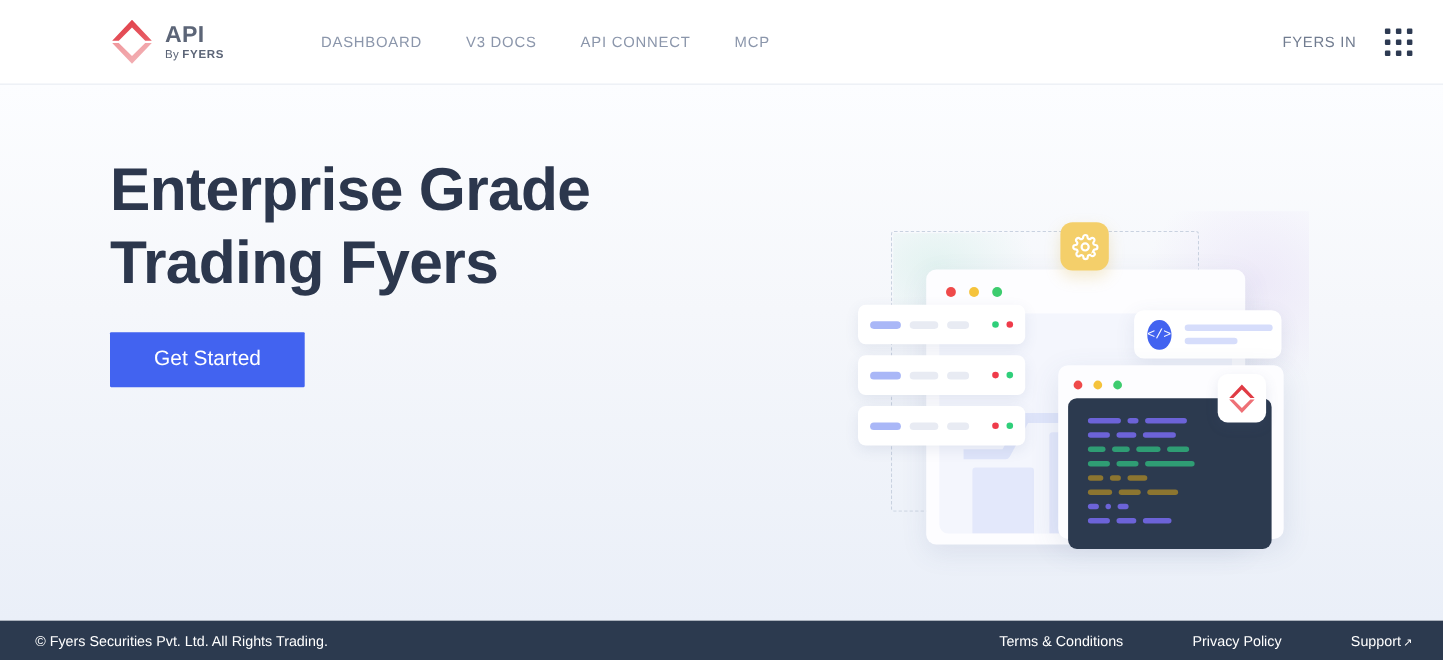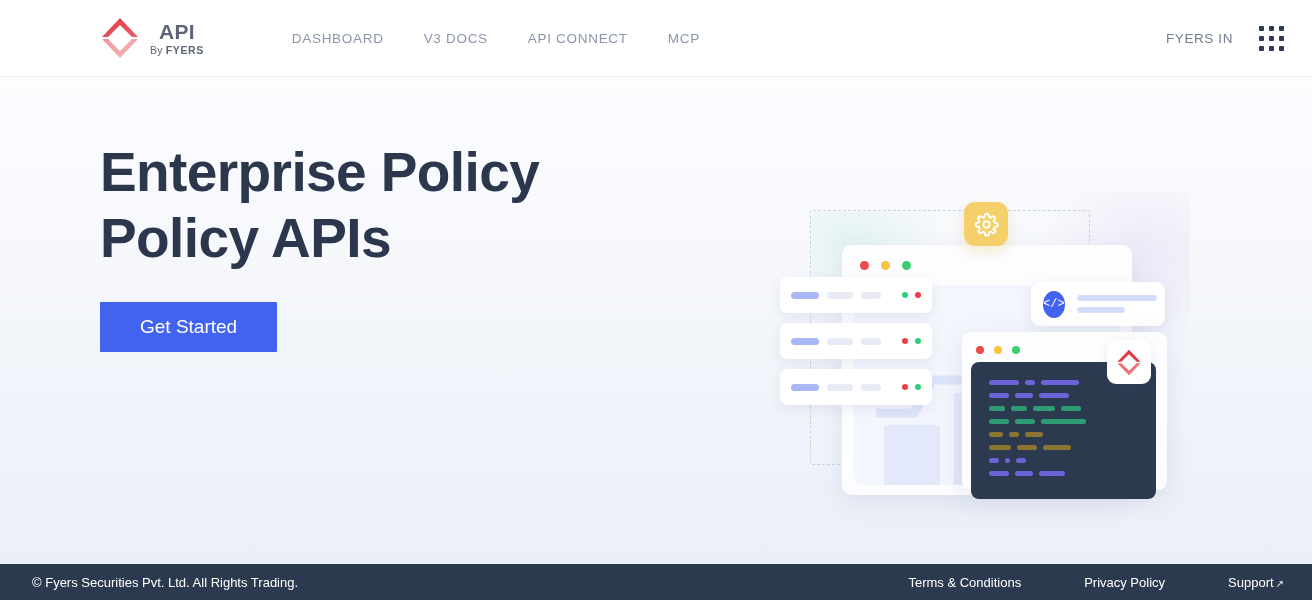--- a/index.html
+++ b/index.html
@@ -15,21 +15,21 @@
   .header {
     height: 77px; flex: 0 0 77px;
     background: #ffffff;
     border-bottom: 1px solid #e7ebf2;
     display: flex; align-items: center;
     padding: 0 28px 0 100px;
     position: relative; z-index: 20;
   }
   .brand { display: flex; align-items: center; gap: 10px; }
   .brand-mark { width: 40px; height: 42px; flex: 0 0 40px; }
-  .brand-text { display: flex; flex-direction: column; justify-content: center; line-height: 1; align-items: center; }
+  .brand-text { display: flex; flex-direction: column; justify-content: center; line-height: 1; }
   .brand-title { font-size: 21px; font-weight: bold; color: #5c6577; letter-spacing: 0.3px; }
   .brand-sub { font-size: 10.5px; color: #5c6577; margin-top: 3px; letter-spacing: 0.2px; }
   .brand-sub b { font-weight: bold; letter-spacing: 0.6px; }
 
   .nav { display: flex; align-items: flex-start; gap: 40px; margin-left: 88px; }
   .nav-item {
     font-size: 13.5px; letter-spacing: 0.7px; color: #8b96ab;
     cursor: pointer; white-space: nowrap;
   }
 
@@ -222,22 +222,22 @@
           <i></i>
       </span>
     </div>
   </div>
 
   <div class="hero">
     <div class="hero-inner">
 
       <div class="hero-copy">
         <h1 class="headline">
-          <span>Enterprise Policy</span><br>
-          <span>Policy APIs</span>
+          <span>Enterprise Grade</span><br>
+          <span>Trading Fyers</span>
         </h1>
         <button class="cta">Get Started</button>
       </div>
 
       <div class="illus">
 
         <div class="tint-green"></div>
         <div class="tint-purple"></div>
         <div class="dashed-box"></div>
         <div class="dash-connector"></div>

